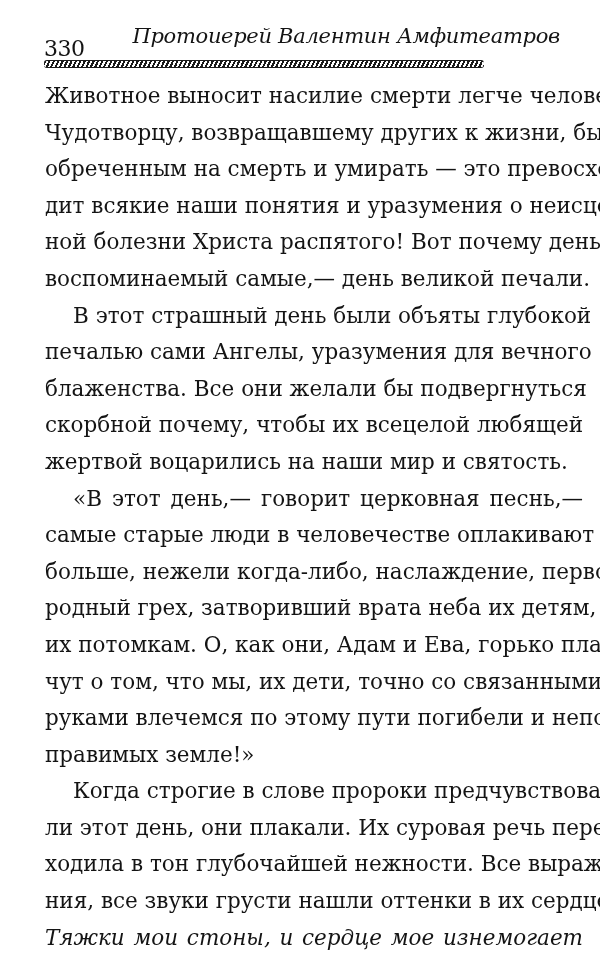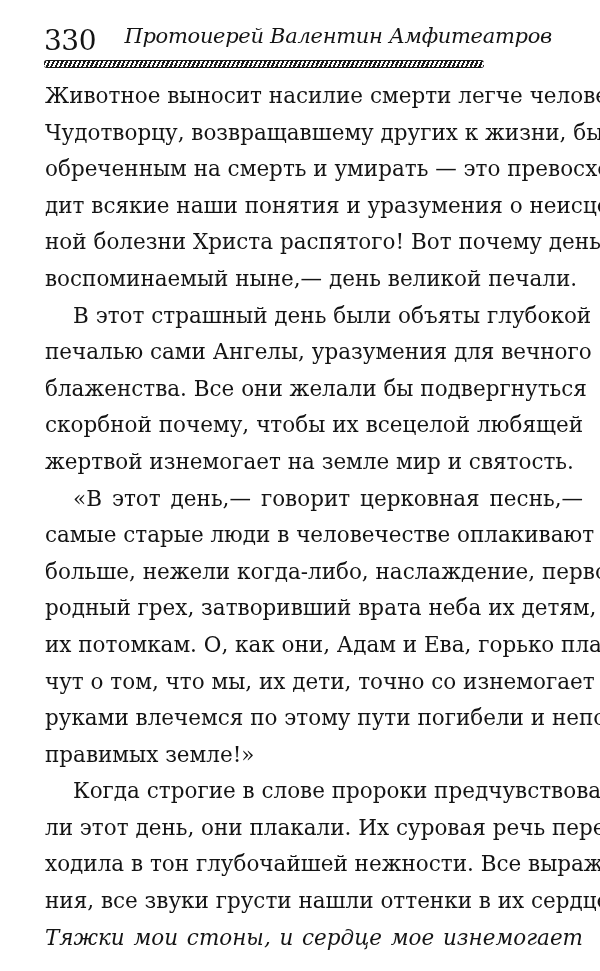--- a/index.html
+++ b/index.html
@@ -1,19 +1,19 @@
 <!DOCTYPE html>
 <html><head>
 <meta charset="utf-8">
 <style>
   html, body { margin: 0; padding: 0; background: #ffffff; }
   body { width: 600px; height: 971px; position: relative; overflow: hidden; color: #141414; }
   .header { position: absolute; left: 44px; right: 40px; top: 20px; height: 34px; font-family: "DejaVu Serif", serif; }
-  .page-number { position: absolute; left: 0; top: 4px; font-size: 28px; letter-spacing: -0.5px; }
-  .running-title { position: absolute; right: 8px; top: 4px; font-size: 21px; font-style: italic; letter-spacing: -0.3px; }
+  .page-number { position: absolute; left: 0; top: 16px; font-size: 22px; letter-spacing: -0.5px; }
+  .running-title { position: absolute; right: 0; top: 4px; font-size: 21px; font-style: italic; letter-spacing: -0.3px; }
   .rule { position: absolute; left: 44px; right: 116px; top: 60px; height: 6px;
     width: 440px;
     background: repeating-linear-gradient(115deg, #1a1a1a 0 2px, #ffffff 2px 4px);
     border-top: 1.5px solid #1a1a1a; border-bottom: 1.5px solid #1a1a1a; border-radius: 3px; }
   .body-text { position: absolute; left: 45px; width: 538px; top: 78px; font-family: "DejaVu Serif", serif; font-size: 21.5px; line-height: 36.6px; }
   .line { display: block; white-space: nowrap; text-align: justify; text-align-last: justify; }
   .line.last { text-align-last: left; }
   .line.indent { padding-left: 28px; }
   .it { font-style: italic; }
 </style>
@@ -26,36 +26,36 @@
 </div>
 <div class="rule"></div>
 
 <div class="body-text">
   <div>
     <span class="line">Животное выносит насилие смерти легче челове-</span>
     <span class="line">Чудотворцу, возвращавшему других к жизни, быть</span>
     <span class="line">обреченным на смерть и умирать — это превосхо-</span>
     <span class="line">дит всякие наши понятия и уразумения о неисцель-</span>
     <span class="line">ной болезни Христа распятого! Вот почему день,</span>
-    <span class="line last">воспоминаемый ныне,— день великой печали.</span>
+    <span class="line last">воспоминаемый самые,— день великой печали.</span>
   </div>
   <div>
     <span class="line indent">В этот страшный день были объяты глубокой</span>
     <span class="line">печалью сами Ангелы, уразумения для вечного</span>
     <span class="line">блаженства. Все они желали бы подвергнуться</span>
     <span class="line">скорбной почему, чтобы их всецелой любящей</span>
-    <span class="line last">жертвой изнемогает на земле мир и святость.</span>
+    <span class="line last">жертвой воцарились на наши мир и святость.</span>
   </div>
   <div>
     <span class="line indent">«В этот день,— говорит церковная песнь,—</span>
     <span class="line">самые старые люди в человечестве оплакивают</span>
     <span class="line">больше, нежели когда-либо, наслаждение, перво-</span>
     <span class="line">родный грех, затворивший врата неба их детям,</span>
     <span class="line">их потомкам. О, как они, Адам и Ева, горько пла-</span>
-    <span class="line">чут о том, что мы, их дети, точно со изнемогает</span>
+    <span class="line">чут о том, что мы, их дети, точно со связанными</span>
     <span class="line">руками влечемся по этому пути погибели и непо-</span>
     <span class="line last">правимых земле!»</span>
   </div>
   <div>
     <span class="line indent">Когда строгие в слове пророки предчувствова-</span>
     <span class="line">ли этот день, они плакали. Их суровая речь пере-</span>
     <span class="line">ходила в тон глубочайшей нежности. Все выраже-</span>
     <span class="line">ния, все звуки грусти нашли оттенки в их сердце:</span>
     <span class="line it">Тяжки мои стоны, и сердце мое изнемогает</span>
 

